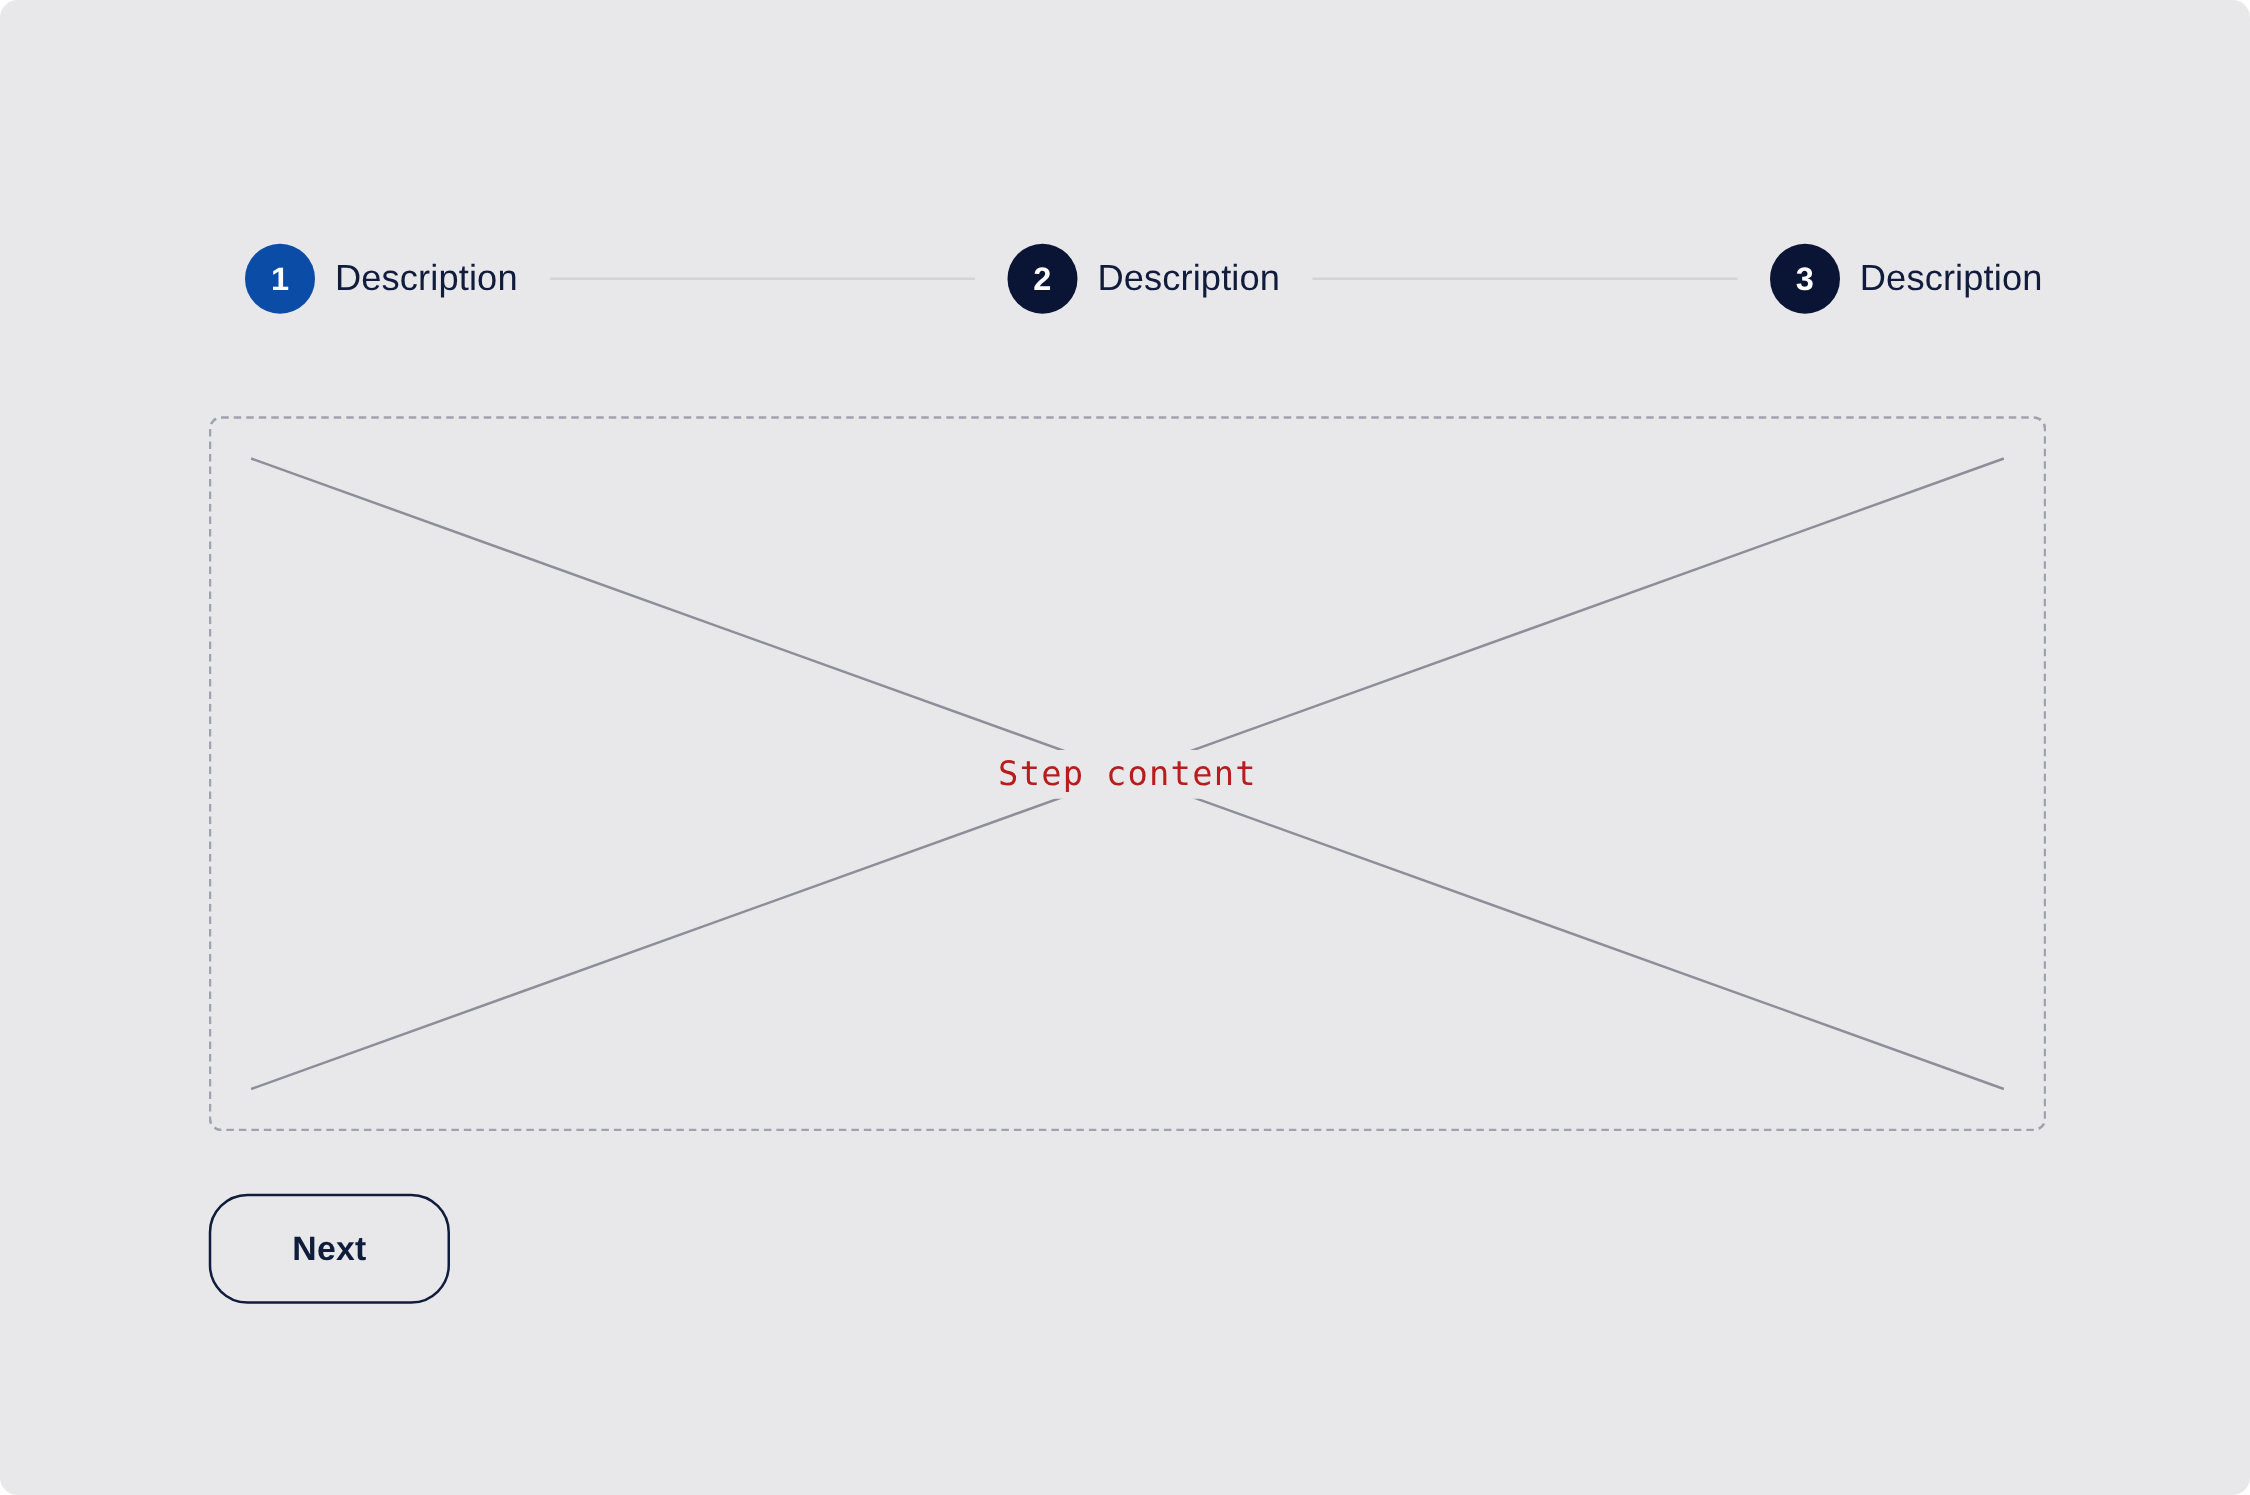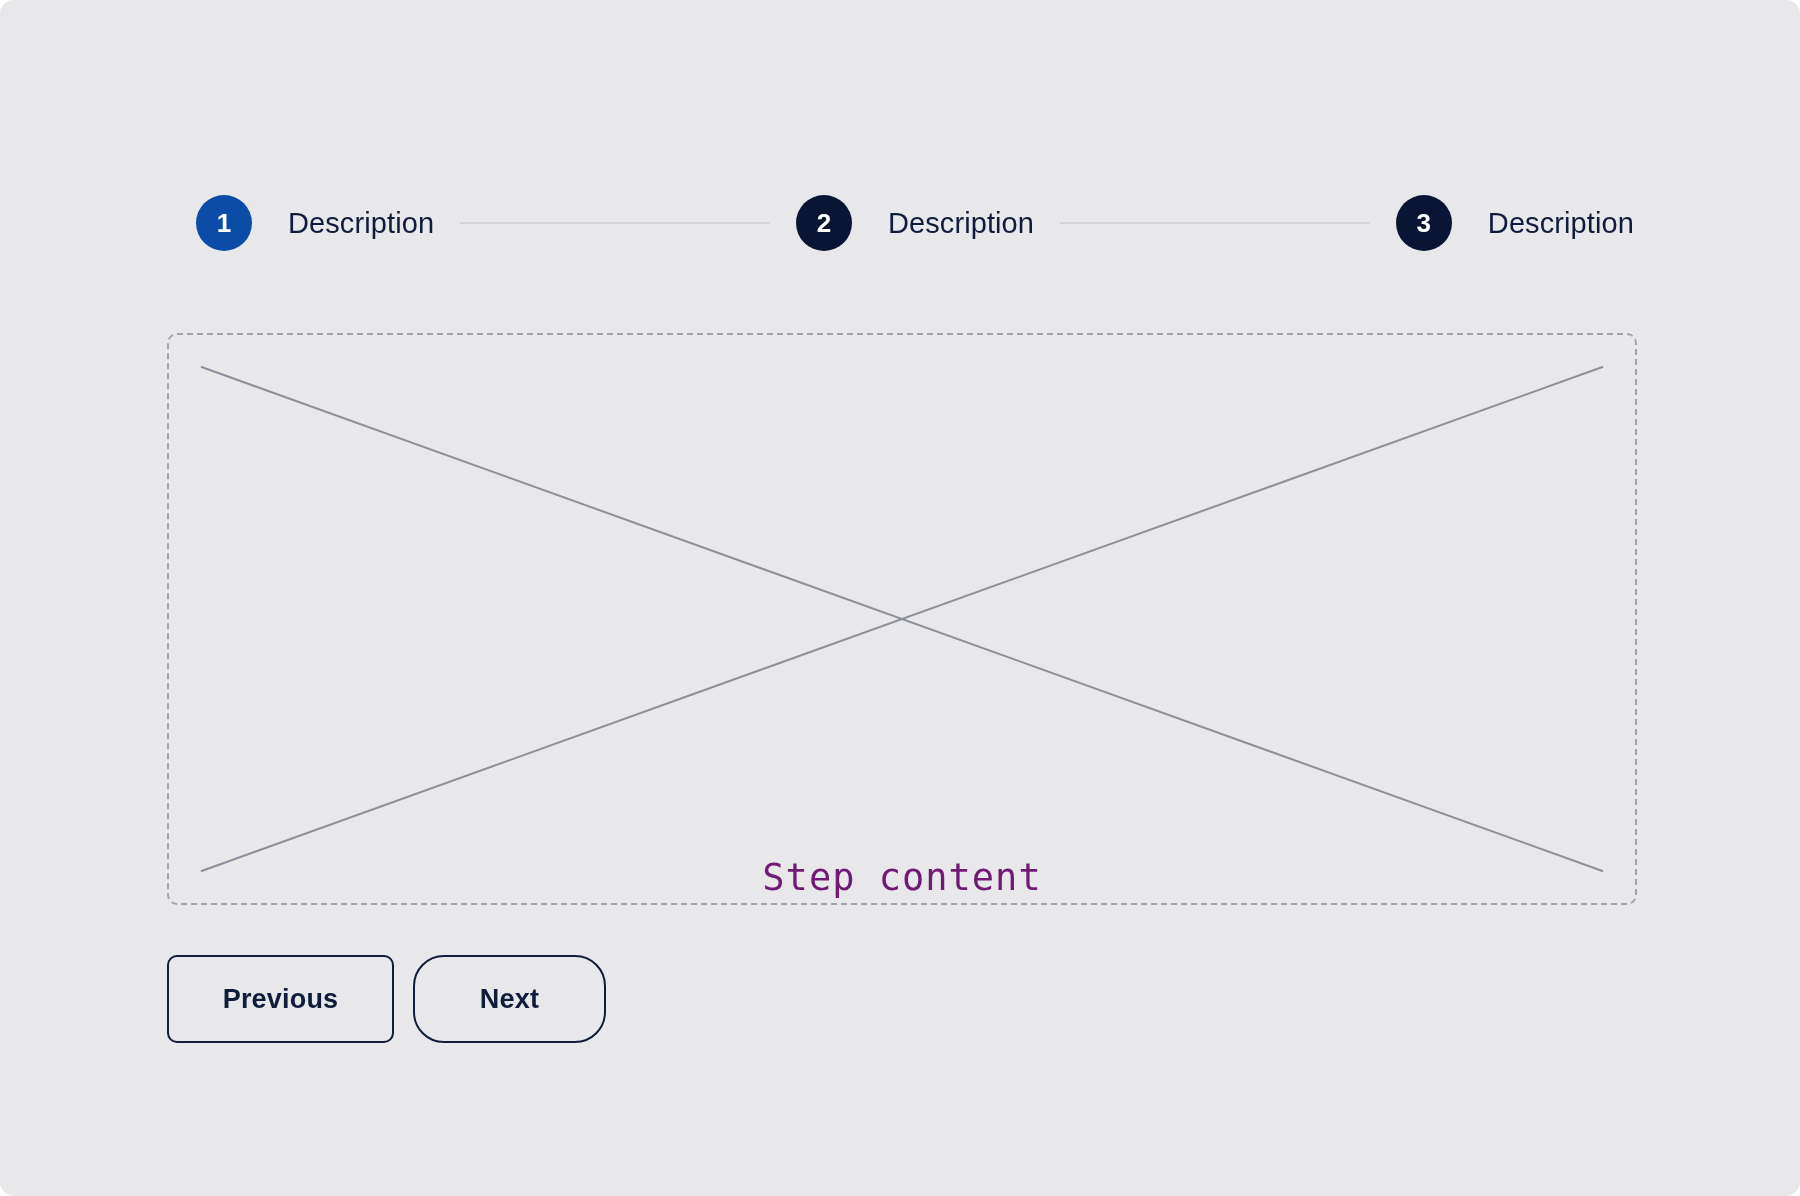--- a/index.html
+++ b/index.html
@@ -50,21 +50,21 @@
     color: #ffffff;
     font-size: 26px;
     font-weight: bold;
     line-height: 1;
     flex: 0 0 auto;
   }
   .step-circle.active { background: #0b4ca6; }
   .step-circle.inactive { background: #0a1434; }
 
   .step-label {
-    margin-left: 36px;
+    margin-left: 16px;
     font-size: 29px;
     color: #111c3d;
     letter-spacing: 0.1px;
     white-space: nowrap;
     line-height: 1;
   }
 
   .step-connector {
     flex: 1 1 auto;
     height: 2px;
@@ -92,25 +92,25 @@
     height: 100%;
     display: block;
   }
   #step-content-label {
     position: absolute;
     left: 0;
     top: 0;
     width: 100%;
     height: 100%;
     display: flex;
-    align-items: flex-end;
+    align-items: center;
     justify-content: center;
     font-family: "DejaVu Sans Mono", monospace;
-    font-size: 37px;
-    color: #701a75;
+    font-size: 27px;
+    color: #b91c1c;
     letter-spacing: 1px;
   }
   #step-content-label span {
     background: #e8e8ea;
     padding: 4px 16px;
   }
 
   
   #button-bar {
     position: absolute;
@@ -171,17 +171,16 @@
     <svg id="placeholder-cross" viewBox="0 0 1470 572" preserveAspectRatio="none">
       <line x1="32" y1="32" x2="1438" y2="540" stroke="#8c8f99" stroke-width="2"></line>
       <line x1="1438" y1="32" x2="32" y2="540" stroke="#8c8f99" stroke-width="2"></line>
     </svg>
     <div id="step-content-label">
       <span>Step content</span>
     </div>
   </div>
 
   <div id="button-bar">
-    <button class="wizard-btn" id="btn-previous">Previous</button>
     <button class="wizard-btn" id="btn-next">Next</button>
   </div>
 
 </div>
 
 </body></html>

